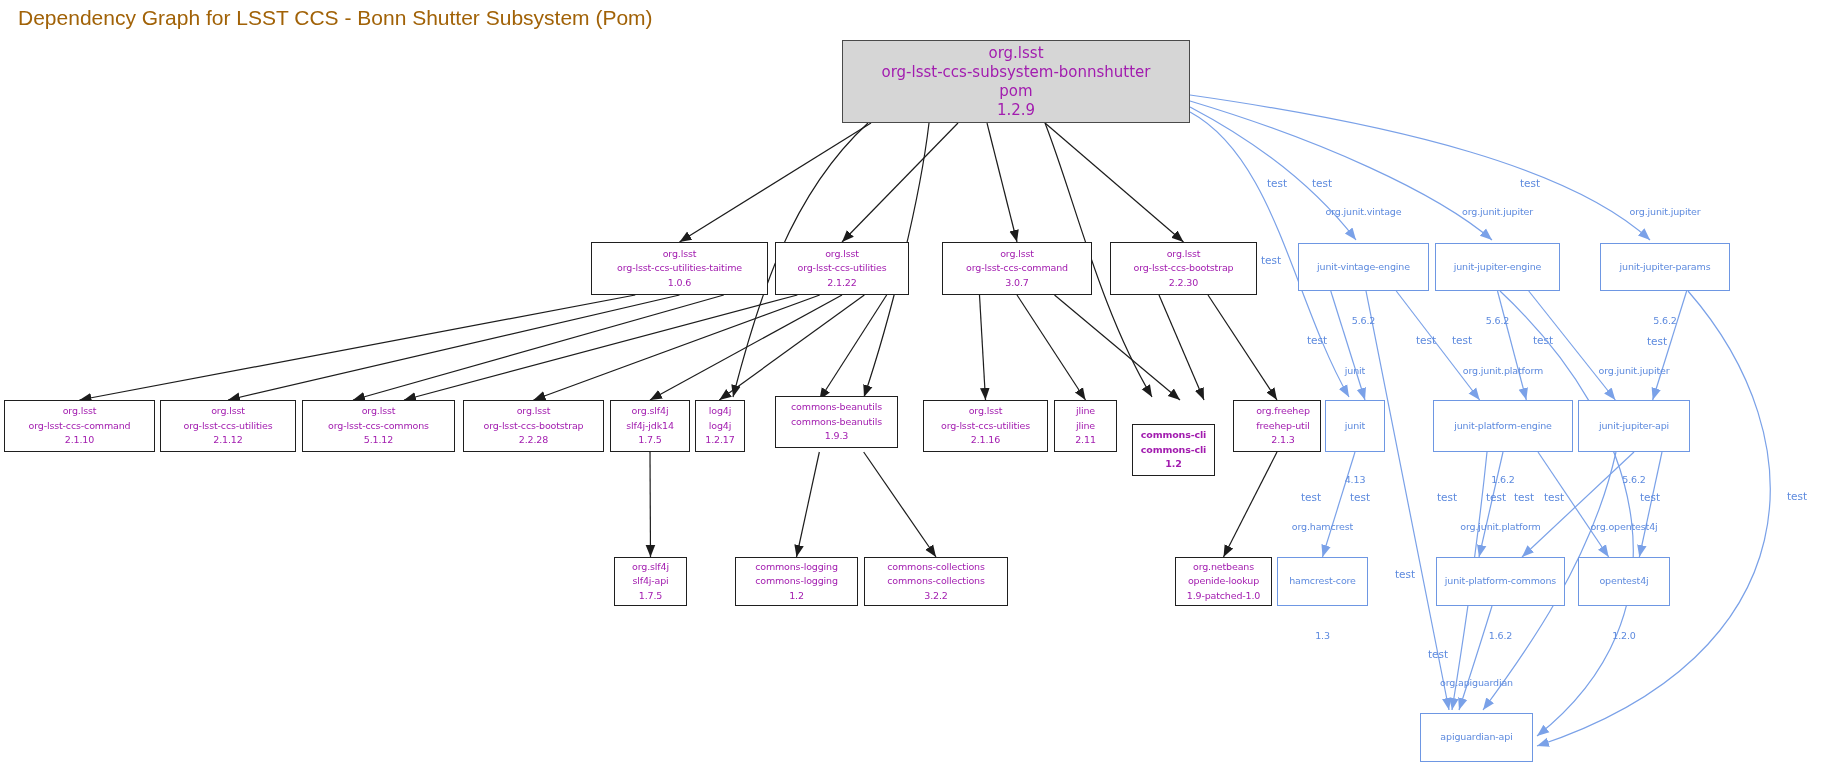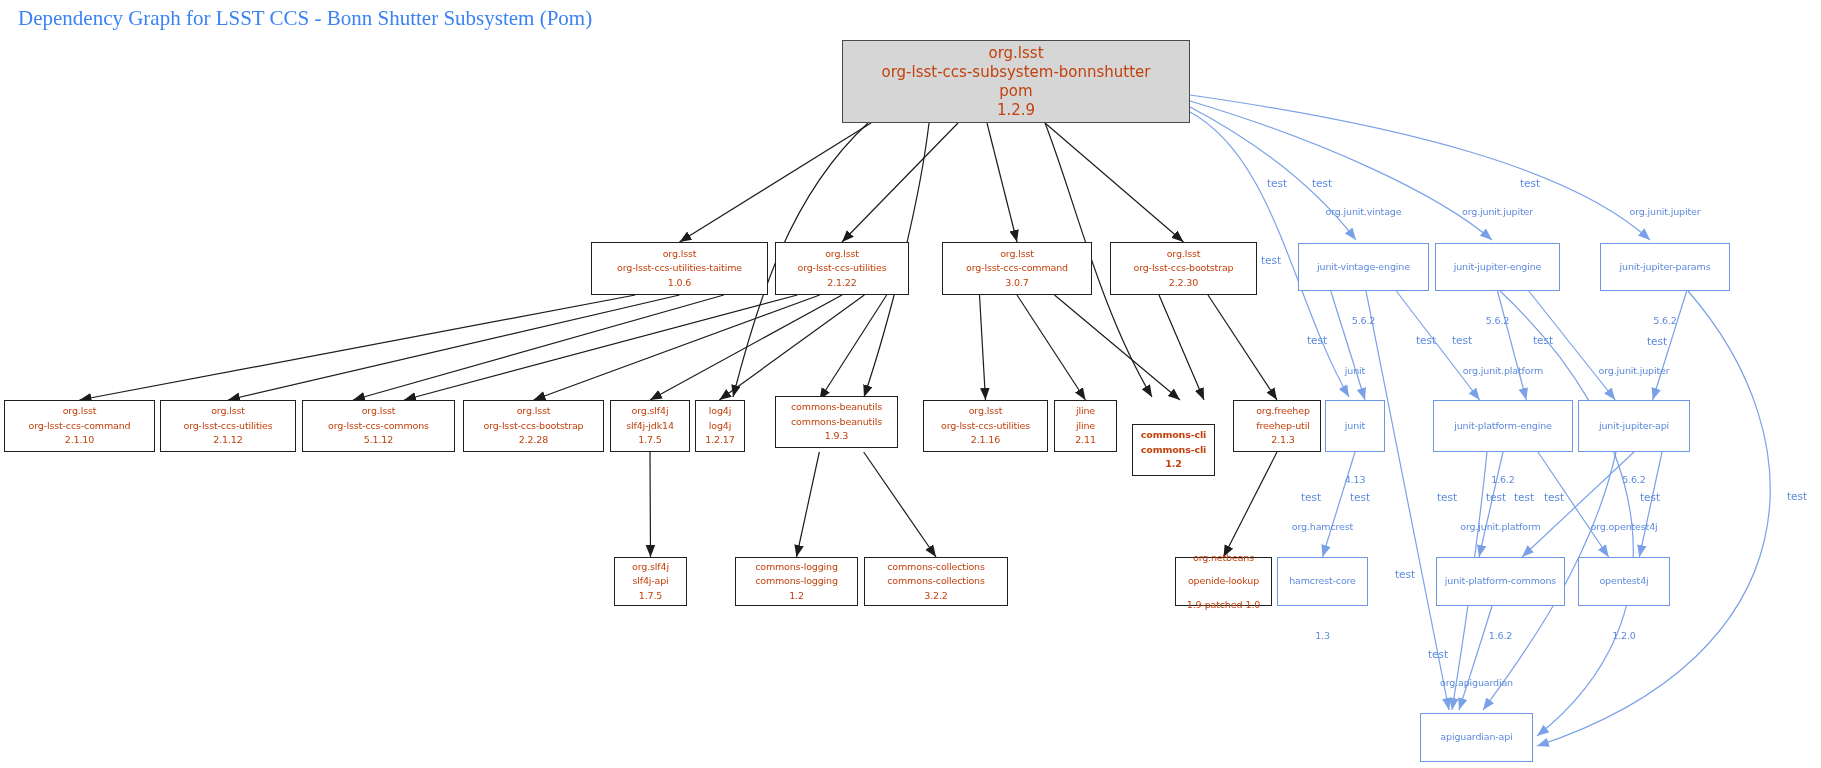--- a/index.html
+++ b/index.html
@@ -1,23 +1,23 @@
 <!DOCTYPE html>
 <html><head>
 <meta charset="utf-8">
 <style>
   html,body{margin:0;padding:0;background:#fff;}
   body{width:1821px;height:768px;position:relative;font-family:"DejaVu Sans","Liberation Sans",sans-serif;}
   .canvas{position:absolute;left:0;top:0;width:1821px;height:768px;background:#fff;overflow:hidden;}
-  .graph-title{position:absolute;left:18px;top:6px;font-family:Liberation Serif, serif;
-    font-size:21px;color:#3b82f6;white-space:nowrap;}
+  .graph-title{position:absolute;left:18px;top:6px;font-family:Liberation Sans, sans-serif;
+    font-size:21px;color:#a16207;white-space:nowrap;}
   #edges{position:absolute;left:0;top:0;width:1821px;height:768px;}
   #edges text{font-family:"DejaVu Sans","Liberation Sans",sans-serif;font-size:10.5px;}
   .node{position:absolute;box-sizing:border-box;display:flex;flex-direction:column;justify-content:center;
-    align-items:center;text-align:center;background:#fff;border:1px solid #1f1f1f;color:#c2410c;
+    align-items:center;text-align:center;background:#fff;border:1px solid #1f1f1f;color:#a21caf;
     font-size:9.5px;line-height:14.5px;letter-spacing:-0.15px;cursor:pointer;}
   .node div{white-space:nowrap;}
   .node.test{border-color:#6e97e3;color:#5d8ade;gap:40px;}
   .node.root{background:#d6d6d6;border-color:#4a4a4a;font-size:15px;line-height:19px;letter-spacing:0;}
 </style>
 </head>
 <body>
 
 <div class="canvas">
   <div class="graph-title">Dependency Graph for LSST CCS - Bonn Shutter Subsystem (Pom)</div>
@@ -215,21 +215,21 @@
       <div class="node " style="left: 735px; top: 557px; width: 123px; height: 49px;">
         <div>commons-logging</div>
         <div>commons-logging</div>
         <div>1.2</div>
       </div>
       <div class="node " style="left: 864px; top: 557px; width: 144px; height: 49px;">
         <div>commons-collections</div>
         <div>commons-collections</div>
         <div>3.2.2</div>
       </div>
-      <div class="node " style="left: 1175px; top: 557px; width: 97px; height: 49px; gap: 9px;">
+      <div class="node " style="left: 1175px; top: 557px; width: 97px; height: 49px;">
         <div>org.netbeans</div>
         <div>openide-lookup</div>
         <div>1.9-patched-1.0</div>
       </div>
       <div class="node test" style="left: 1277px; top: 557px; width: 91px; height: 49px;">
         <div>org.hamcrest</div>
         <div>hamcrest-core</div>
         <div>1.3</div>
       </div>
       <div class="node test" style="left: 1436px; top: 557px; width: 129px; height: 49px;">

